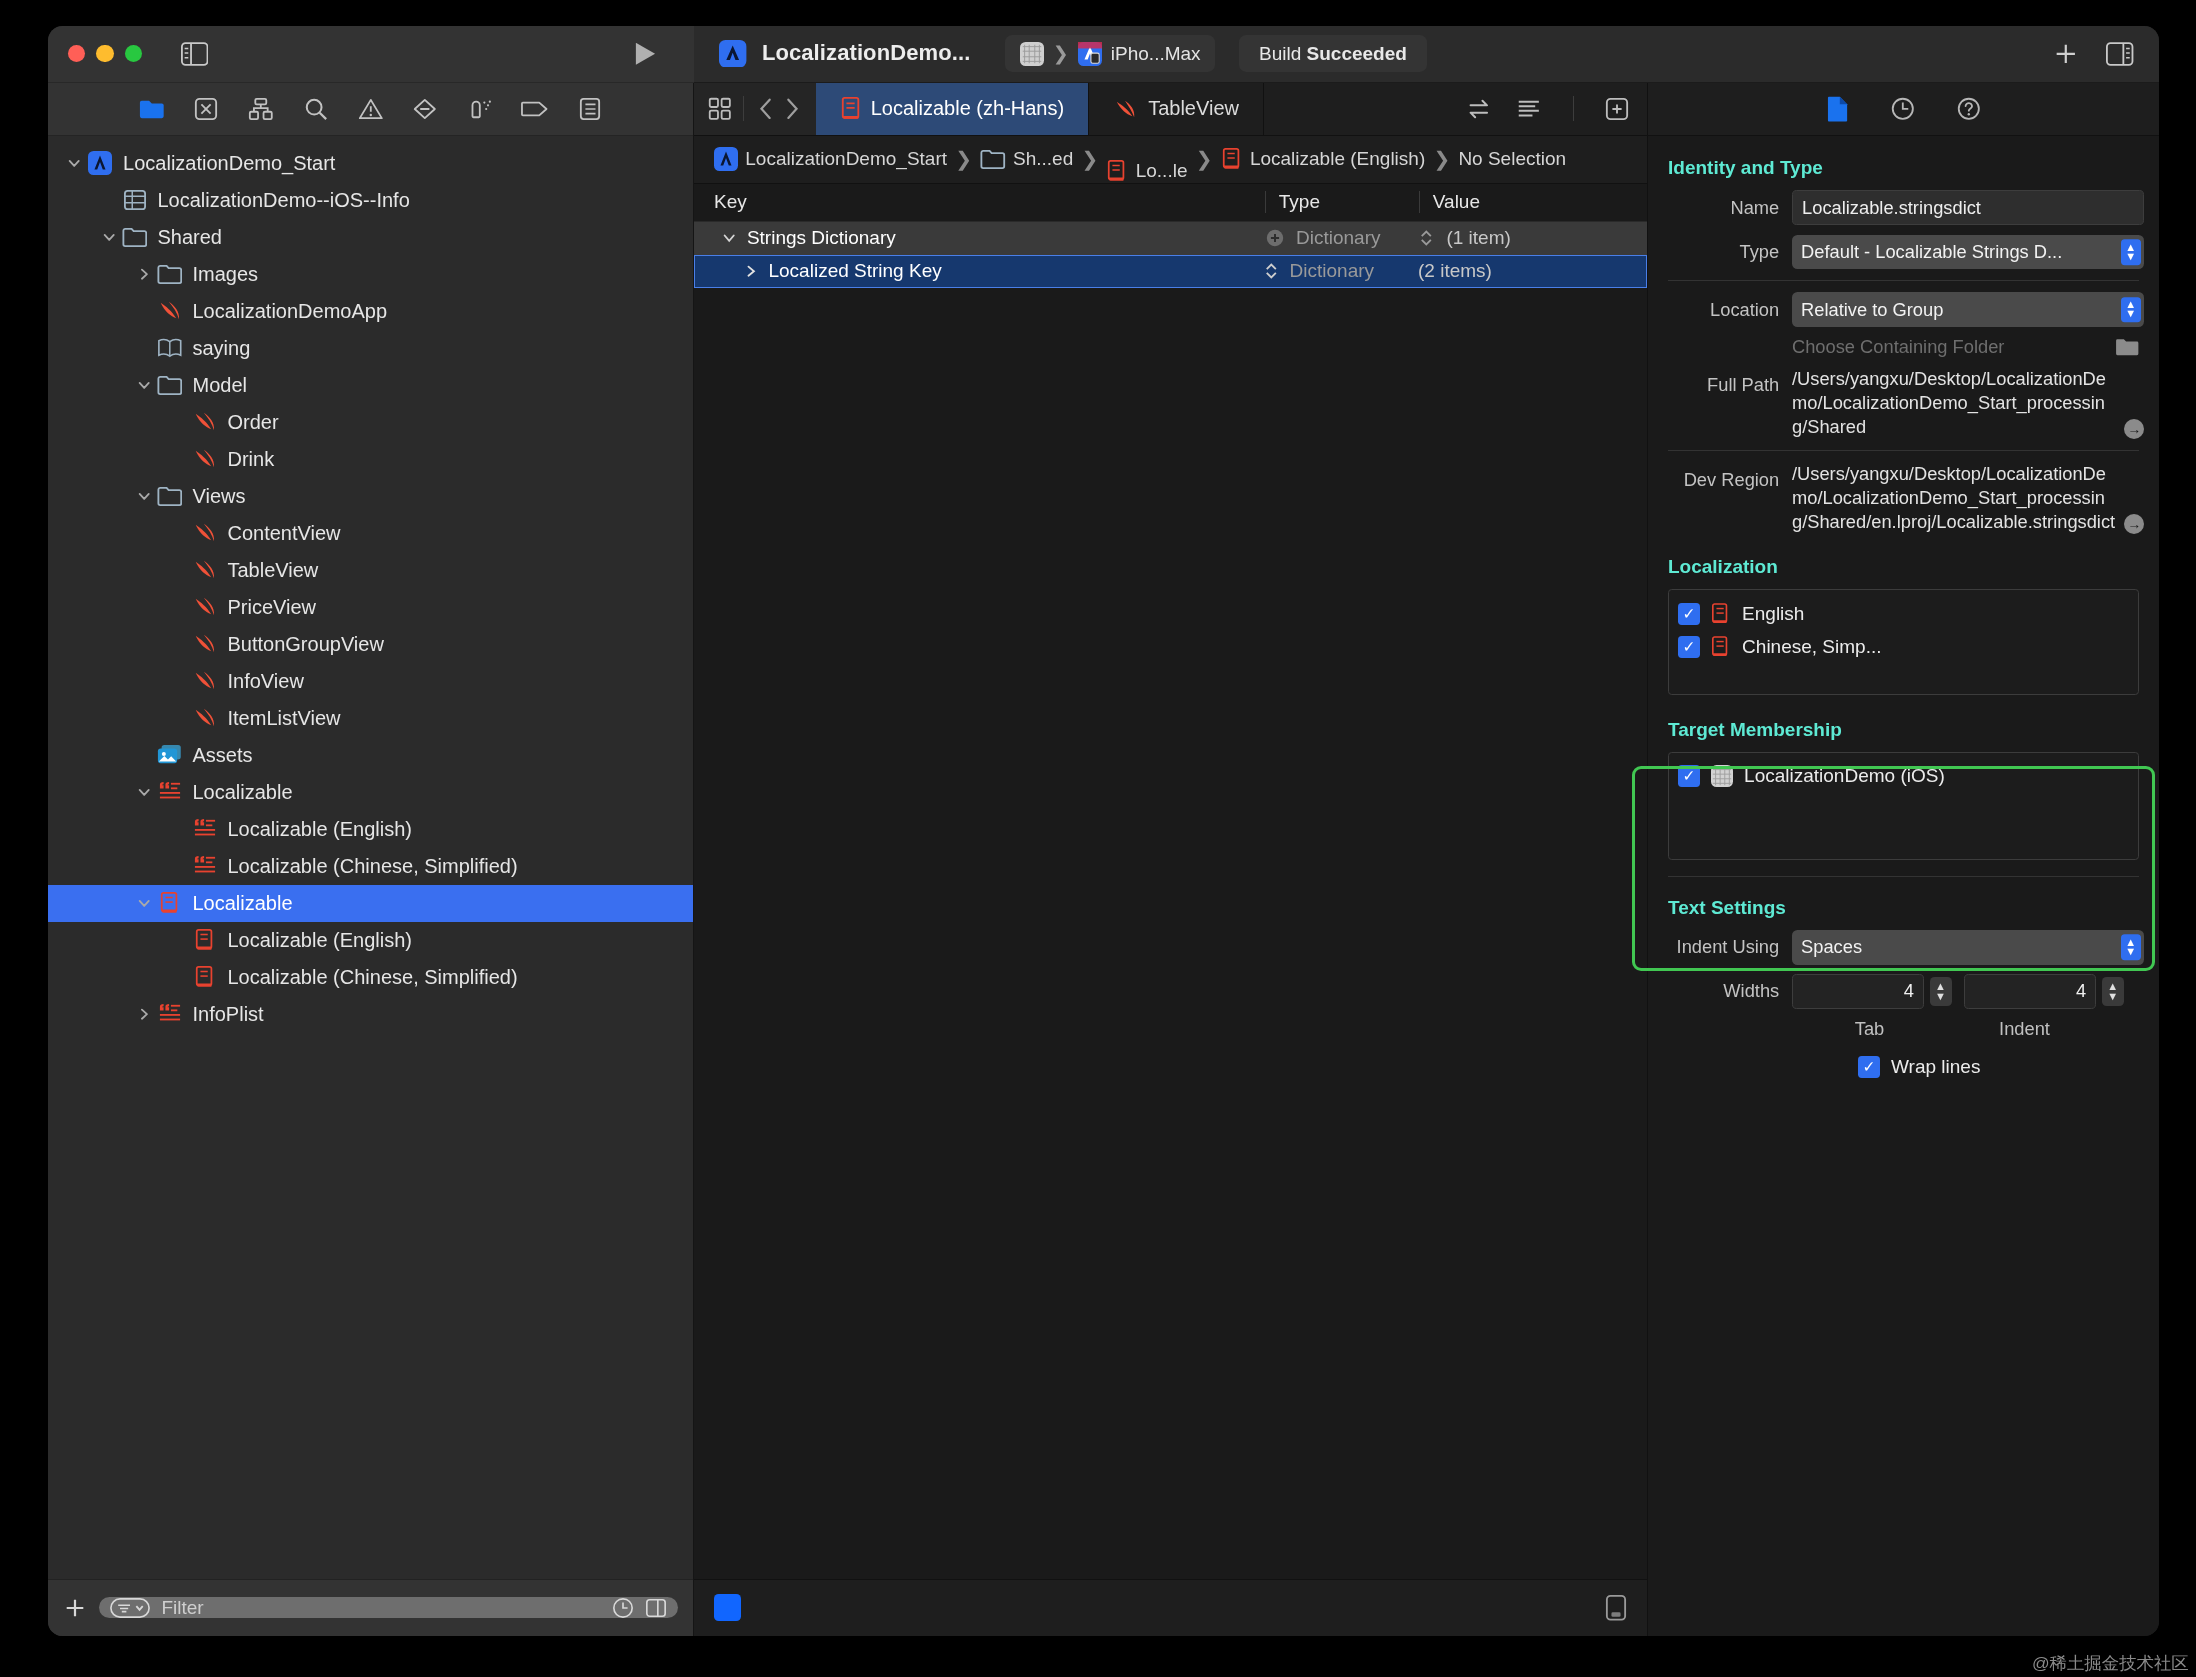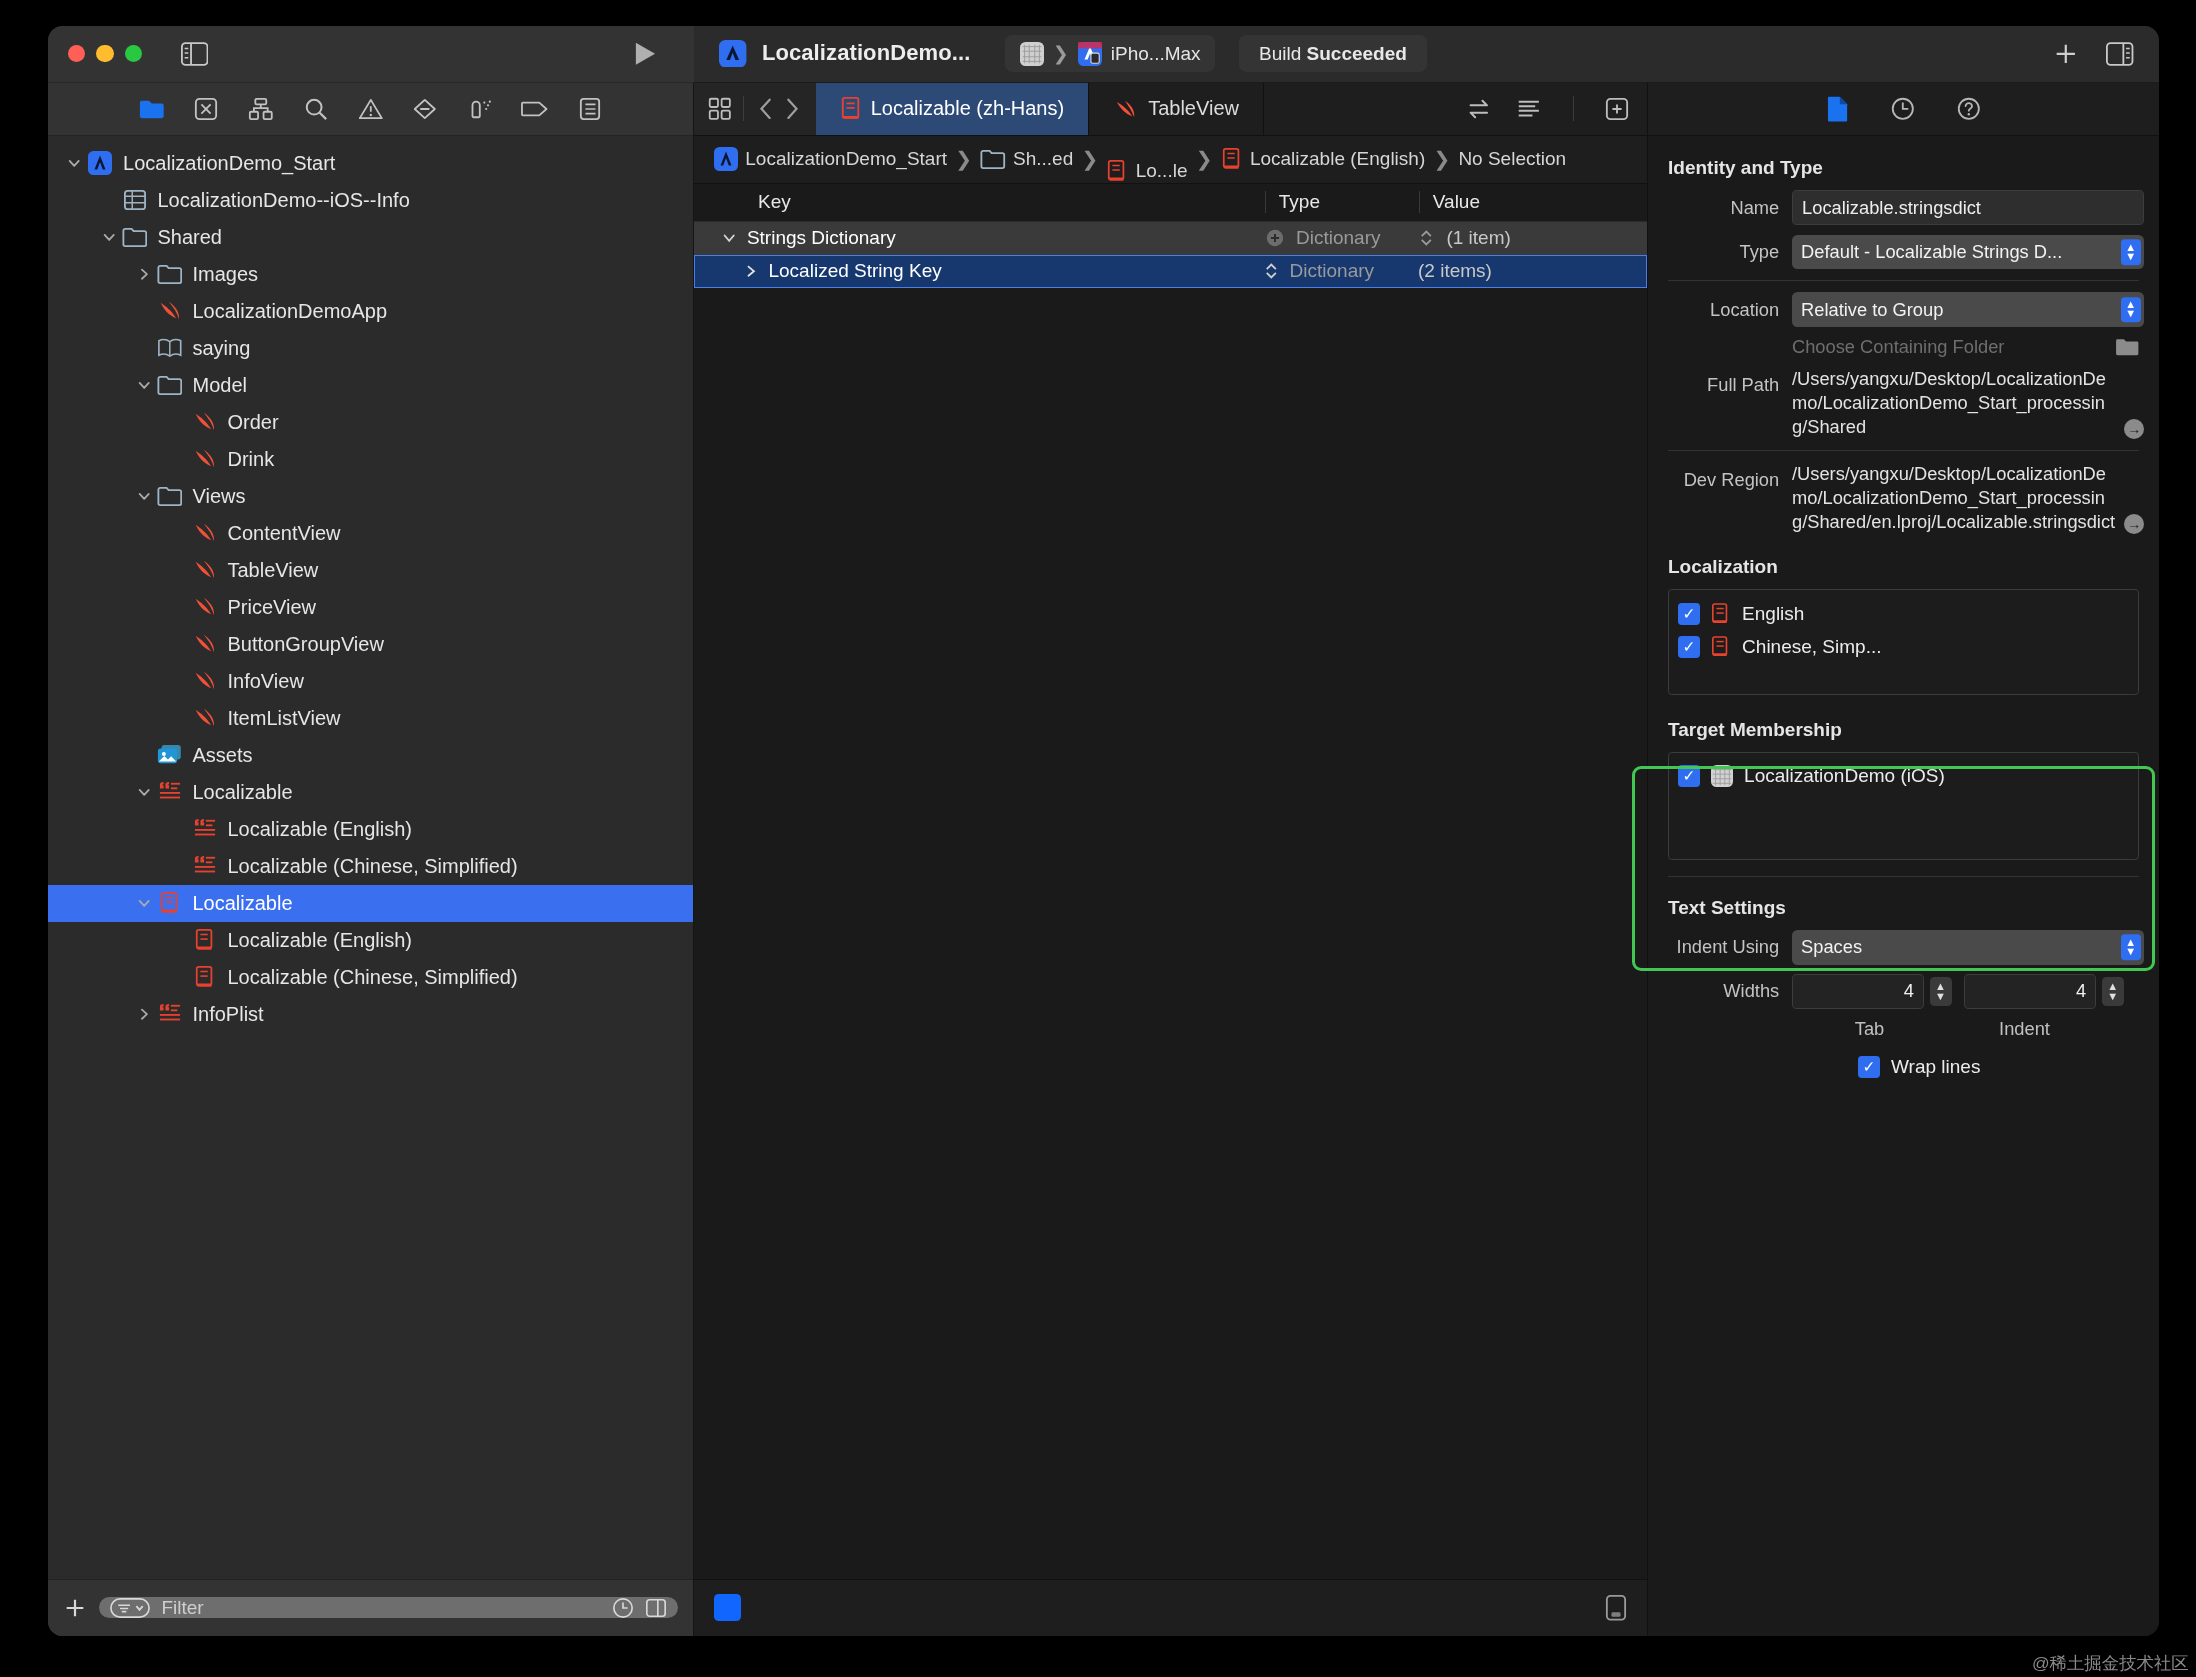--- a/index.html
+++ b/index.html
@@ -105,21 +105,21 @@
     height: 48px; flex: 0 0 48px; background: #1e1e1e; display: flex; align-items: center;
     gap: 8.2px; padding: 0 20px; font-size: 19px; color: #d6d6d6;
     border-bottom: 0.9px solid #111;
   }
   .bc-chev { color: #8a8a8a; font-size: 20px; }
   .plist-table { flex: 1; display: flex; flex-direction: column; background: #1a1a1a; }
   .ph-row {
     height: 38px; display: flex; align-items: center; background: #1a1a1a;
     border-bottom: 0.9px solid #2a2a2a; color: #e8e8e8; font-size: 19px; font-weight: normal;
   }
-  .c-key { flex: 1; padding-left: 44px; margin-left: 20px; }
+  .c-key { flex: 1; padding-left: 20px; }
   .c-type { width: 154px; border-left: 0.9px solid #3a3a3a; padding-left: 12.8px; }
   .c-val  { width: 228px; border-left: 0.9px solid #3a3a3a; padding-left: 12.8px; }
   .pl-row { height: 33px; display: flex; align-items: center; font-size: 19px; }
   .pl-row.r1 { background: #3a3a3a; color: #fff; }
   .pl-row.r2 { background: #16386e; color: #fff; border: 1.8px solid #4a7fe8; }
   .pl-key { flex: 1; display: flex; align-items: center; gap: 9.1px; }
   .pl-type { width: 154px; color: #9a9a9a; display: flex; align-items: center; gap: 11px; }
   .pl-value { width: 228px; color: #c8c8c8; display: flex; align-items: center; gap: 12.8px; }
   .ed-bottom {
     height: 57px; flex: 0 0 57px; background: #1e1e1e; border-top: 0.9px solid #111;
@@ -130,21 +130,21 @@
   
   .inspector {
     width: 512px; background: #1a1a1a; border-left: 0.9px solid #111;
     display: flex; flex-direction: column; position: relative; min-height: 0;
   }
   .insp-icons {
     height: 53px; flex: 0 0 53px; display: flex; align-items: center;
     justify-content: center; gap: 40px; border-bottom: 0.9px solid #111; background: #1e1e1e;
   }
   .insp-body { flex: 1; padding: 12.8px 0 0 0; overflow: hidden; }
-  .sec-title { color: #e5e5e5; font-size: 19px; font-weight: bold; padding: 9.1px 0 11px 20px; }
+  .sec-title { color: #5eead4; font-size: 19px; font-weight: bold; padding: 9.1px 0 11px 20px; }
   .frow { display: flex; align-items: flex-start; margin-bottom: 9.1px; padding-right: 14.6px; }
   .flabel {
     width: 144px; flex: 0 0 144px; text-align: right; padding-right: 12.8px;
     color: #c3c3c3; font-size: 18.3px; padding-top: 6.4px;
   }
   .fctl { flex: 1; min-width: 0; }
   .tfield {
     background: #2e2e2e; border: 0.9px solid #3d3d3d; border-radius: 4.6px;
     color: #eee; font-size: 18.3px; padding: 5.5px 9.1px; width: 100%;
   }

